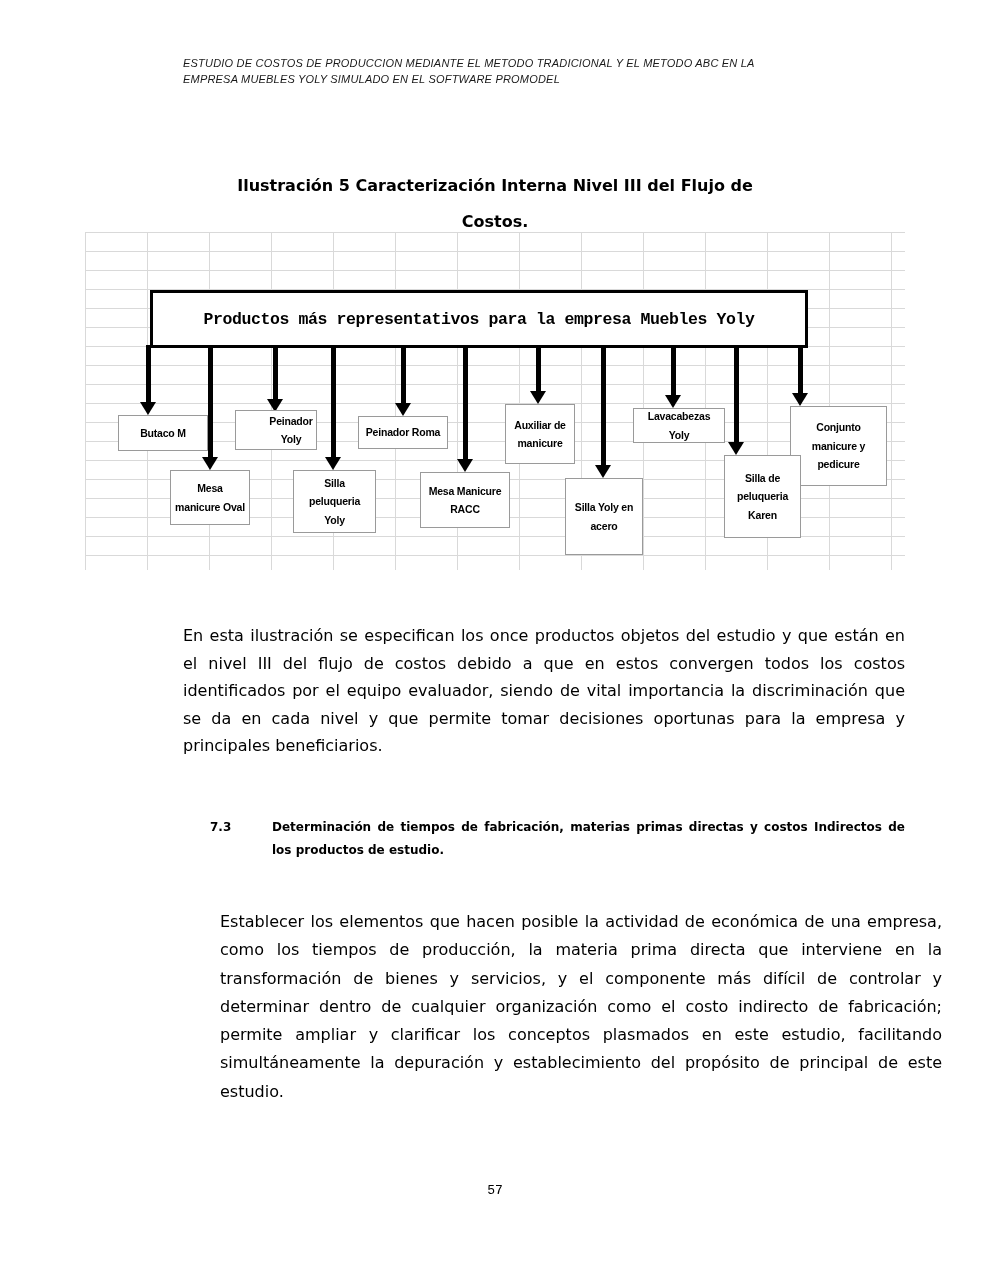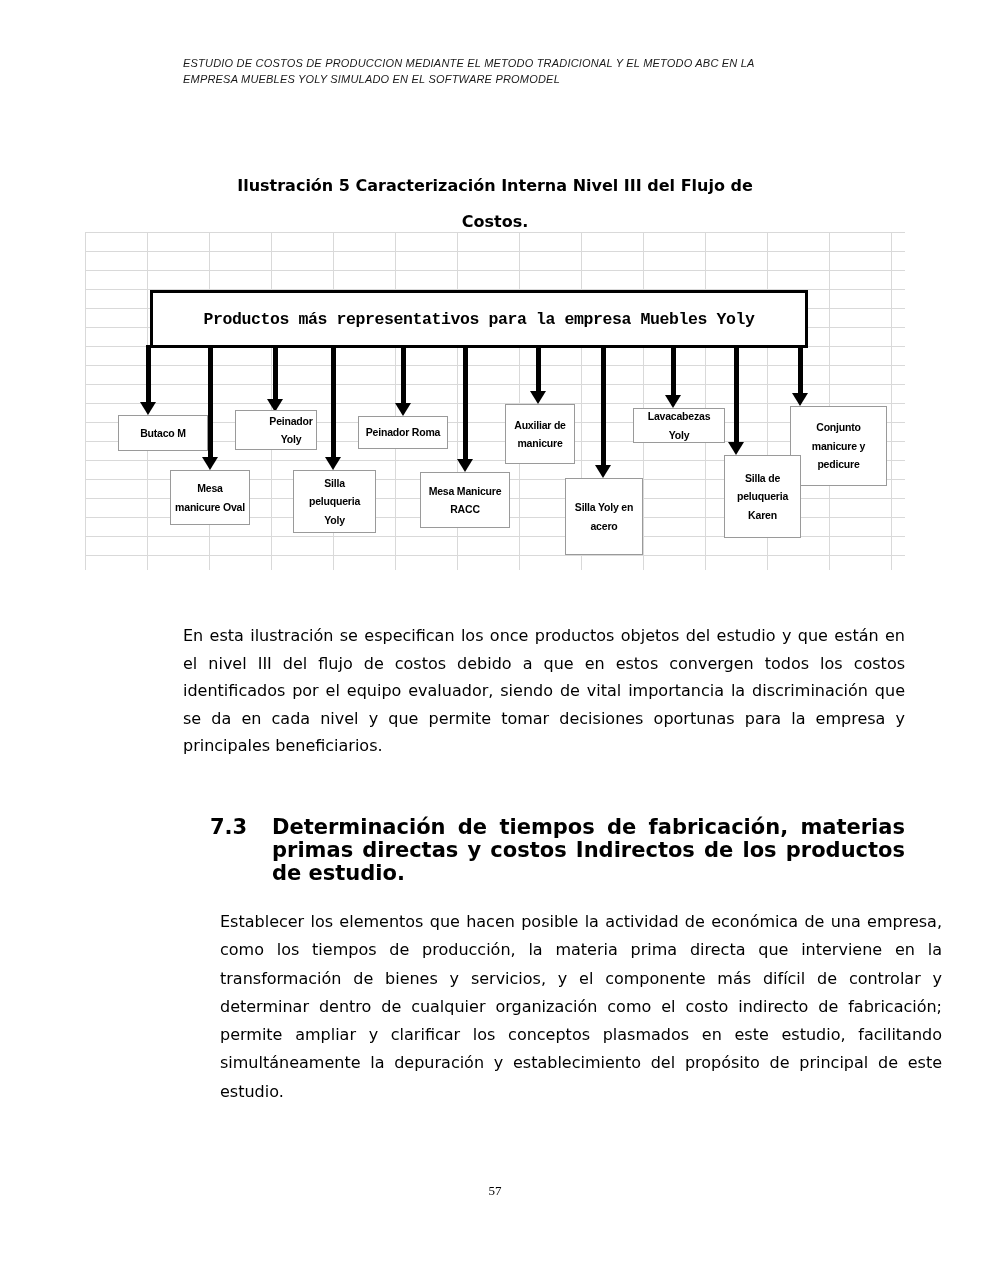--- a/index.html
+++ b/index.html
@@ -65,27 +65,27 @@
   .b11{left:613px;top:223px;width:77px;height:83px;margin-left:26px;}
   
   .para{
     position:absolute;left:183px;width:722px;margin:0;
     text-align:justify;font-size:16px;line-height:27.5px;
   }
   .p1{top:622px;}
   .p2{top:908px;line-height:28.3px;margin-left:37px;}
   .section{
     position:absolute;left:210px;top:816px;width:695px;display:flex;
-    font-weight:bold;font-size:21px;line-height:23px;
+    font-weight:bold;font-size:12px;line-height:23px;
   }
   .secnum{width:62px;flex:0 0 62px;}
   .sectext{flex:1;text-align:justify;}
   .pagenum{
     position:absolute;left:0;top:1183px;width:990px;text-align:center;
-    font-size:13px;font-family:Liberation Serif, serif;
+    font-size:13px;font-family:Liberation Mono, monospace;
   }
 </style>
 </head>
 <body>
 
 <div class="page">
 
   <div class="header">
     <div>ESTUDIO DE COSTOS DE PRODUCCION MEDIANTE EL METODO TRADICIONAL Y EL METODO ABC EN LA</div>
     <div>EMPRESA MUEBLES YOLY SIMULADO EN EL SOFTWARE PROMODEL</div>

